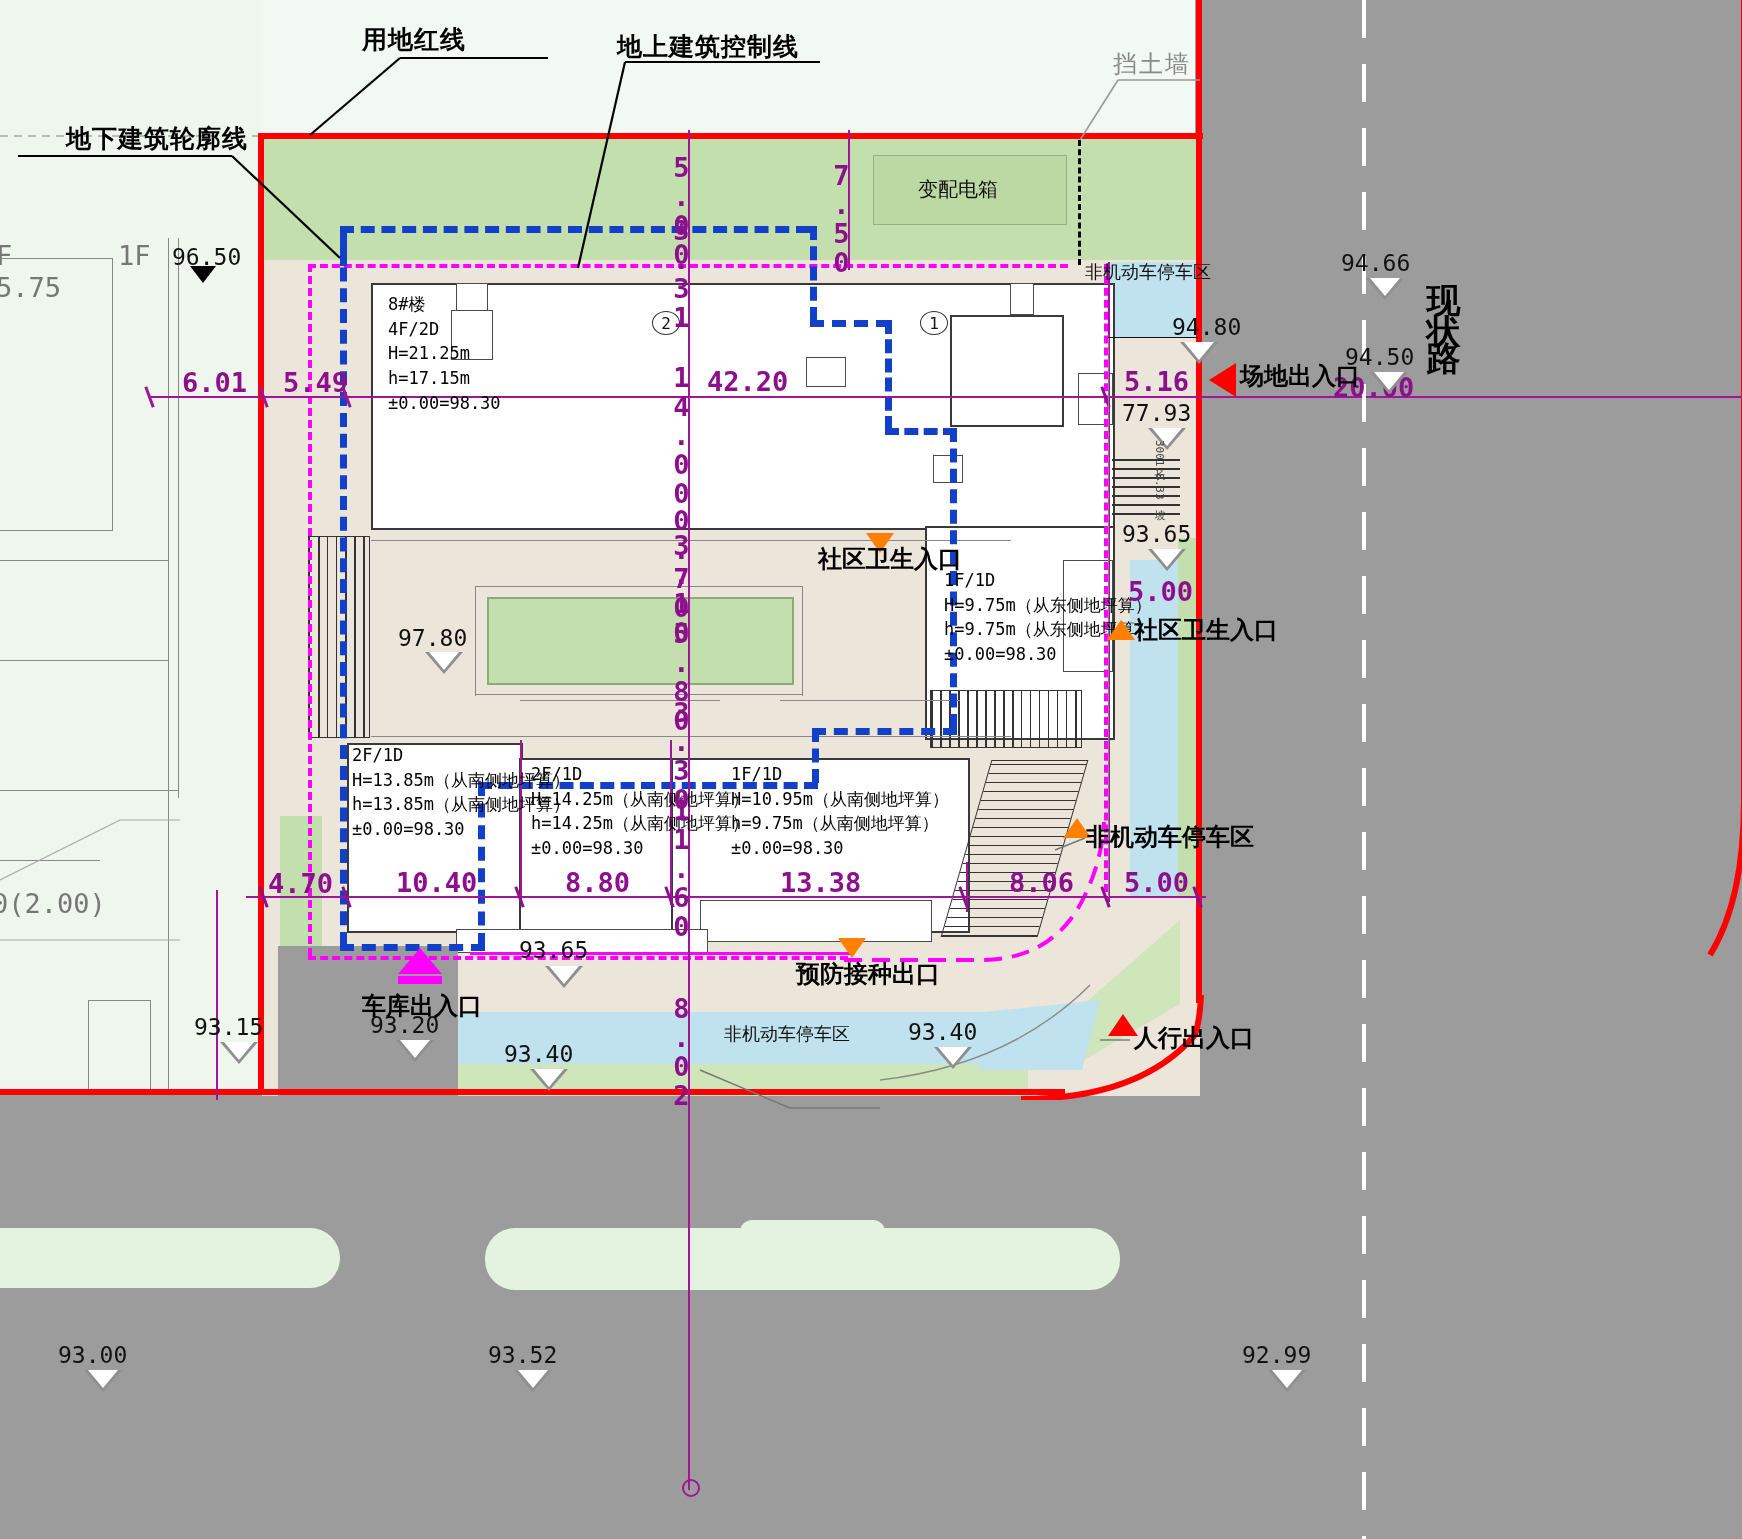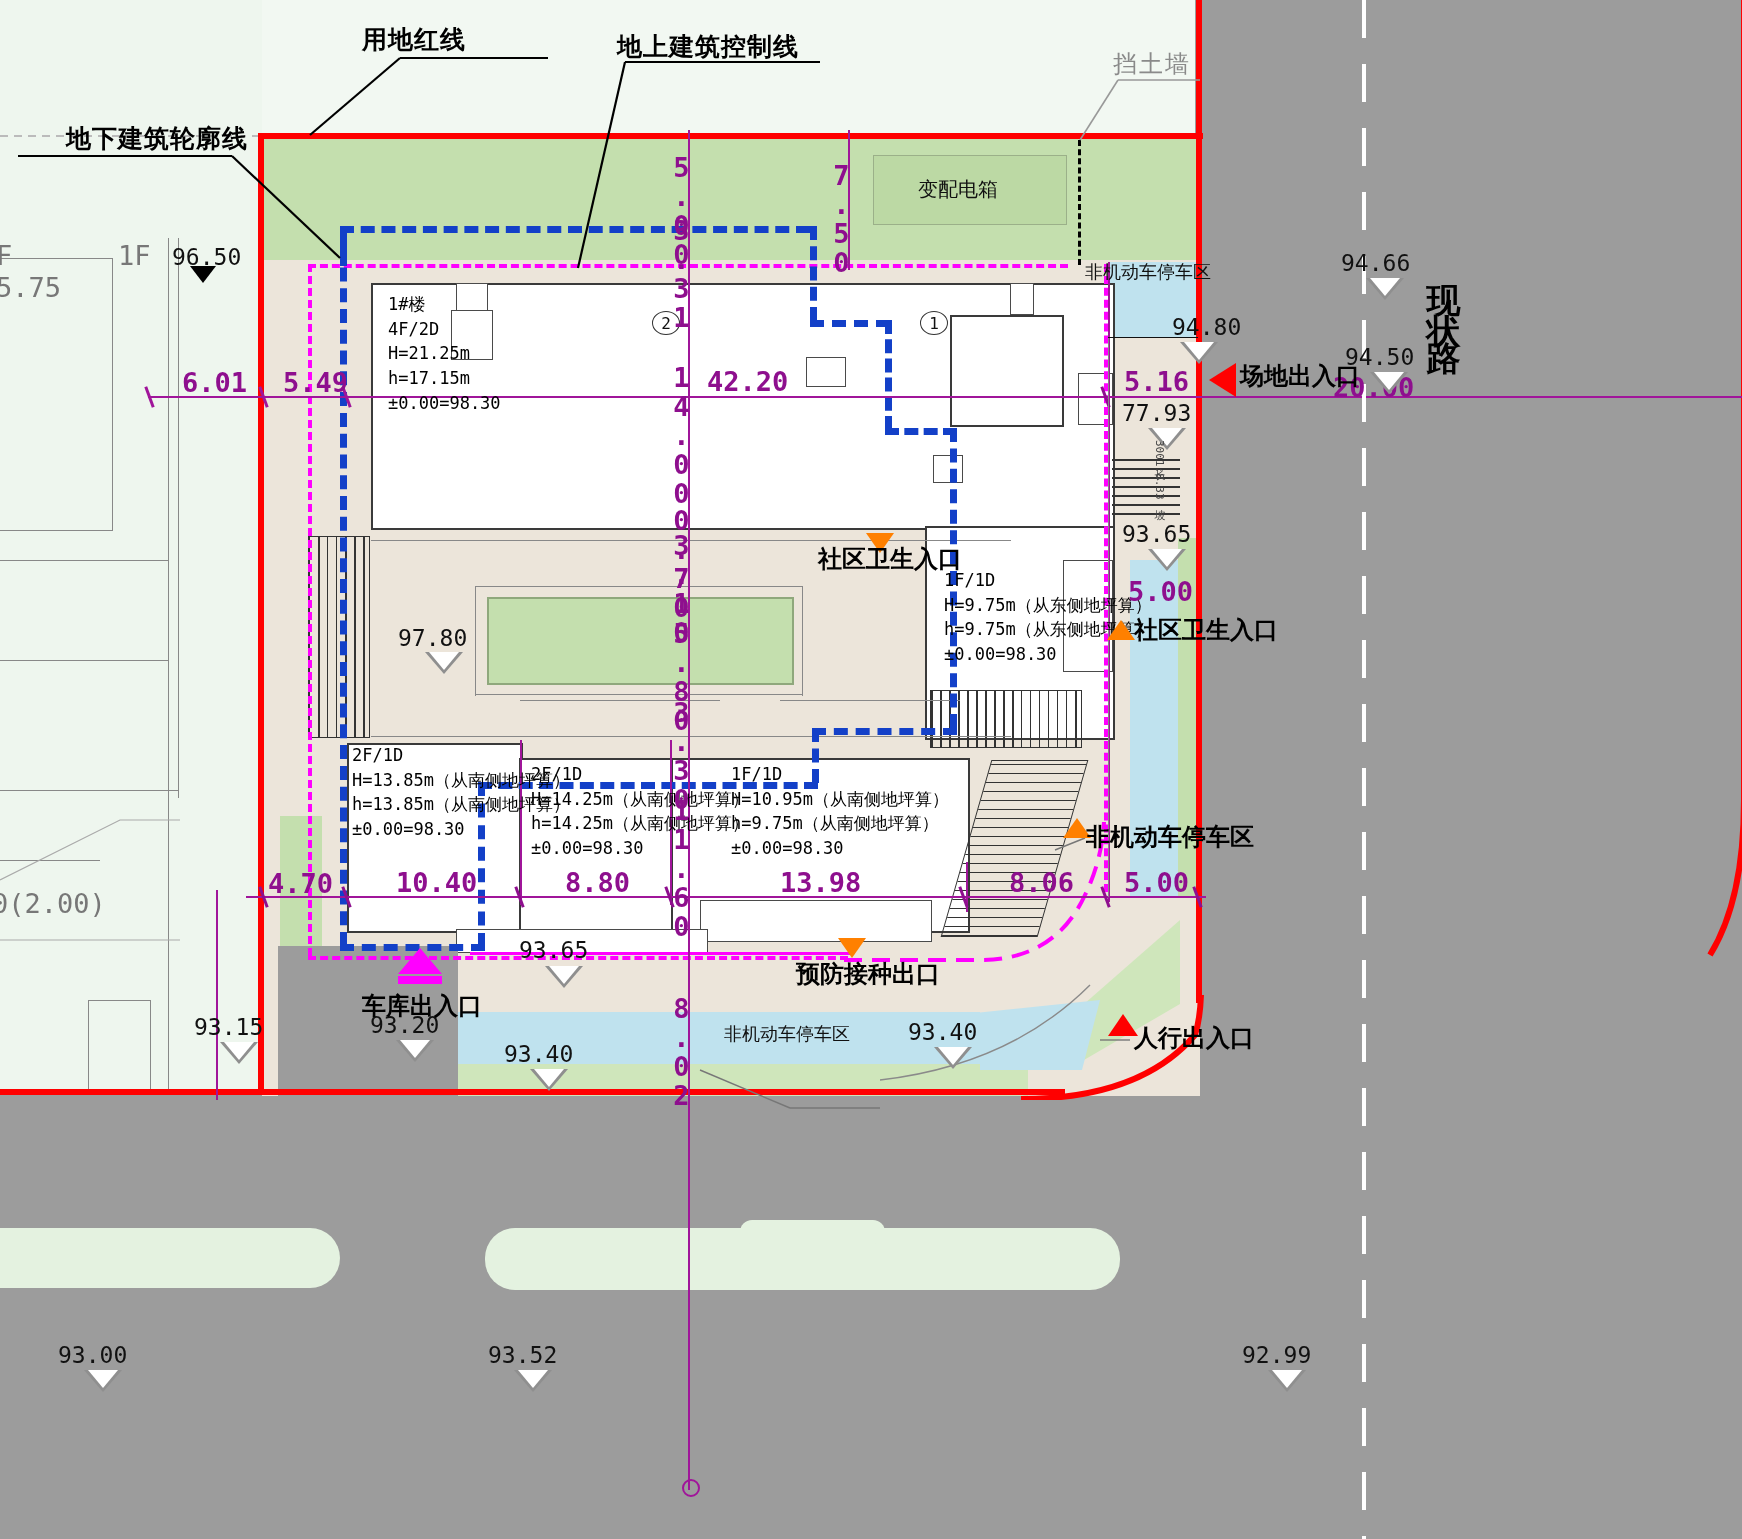--- a/index.html
+++ b/index.html
@@ -241,21 +241,21 @@
   <div class="t lead" style="left:362px;top:25px;">用地红线</div>
   <div class="t lead" style="left:617px;top:32px;">地上建筑控制线</div>
   <div class="t lead" style="left:22px;top:124px;margin-left:44px;">地下建筑轮廓线</div>
   <div class="t retain" style="left:1113px;top:50px;">挡土墙</div>
 
   <div class="t zone" style="left:918px;top:178px;">变配电箱</div>
   <div class="t zone-sm" style="left:1085px;top:262px;">非机动车停车区</div>
   <div class="t zone-sm" style="left:724px;top:1024px;">非机动车停车区</div>
 
   <div class="abs" style="left:388px;top:292px;">
-    <div class="blabel">1#楼</div>
+    <div class="blabel">8#楼</div>
     <div class="blabel">4F/2D</div>
     <div class="blabel">H=21.25m</div>
     <div class="blabel">h=17.15m</div>
     <div class="blabel">±0.00=98.30</div>
   </div>
 
   <div class="abs" style="left:944px;top:568px;">
     <div class="blabel">1F/1D</div>
     <div class="blabel">H=9.75m（从东侧地坪算）</div>
     <div class="blabel">h=9.75m（从东侧地坪算）</div>
@@ -301,21 +301,21 @@
   <div class="t dim" style="left:1333px;top:372px;">20.00</div>
   <div class="t dim-v" style="left:665px;top:505px;">0.70</div>
   <div class="t dim-v" style="left:665px;top:530px;">3.10</div>
   <div class="t dim-v" style="left:665px;top:618px;">5.80</div>
   <div class="t dim" style="left:1128px;top:576px;">5.00</div>
   <div class="t dim-v" style="left:665px;top:697px;">3.30</div>
   <div class="t dim-v" style="left:665px;top:795px;">11.60</div>
   <div class="t dim" style="left:268px;top:868px;">4.70</div>
   <div class="t dim" style="left:396px;top:867px;">10.40</div>
   <div class="t dim" style="left:565px;top:867px;">8.80</div>
-  <div class="t dim" style="left:780px;top:867px;">13.98</div>
+  <div class="t dim" style="left:780px;top:867px;">13.38</div>
   <div class="t dim" style="left:1009px;top:867px;">8.06</div>
   <div class="t dim" style="left:1124px;top:867px;">5.00</div>
   <div class="t dim-v" style="left:665px;top:993px;">8.02</div>
 
   <div class="t elev" style="left:172px;top:244px;">96.50</div>
   <div class="abs tri-down-black" style="left:190px;top:266px;"></div>
 
   <div class="t elev" style="left:398px;top:625px;">97.80</div>
   <div class="abs tri-down-open" style="left:425px;top:652px;"></div>
 

